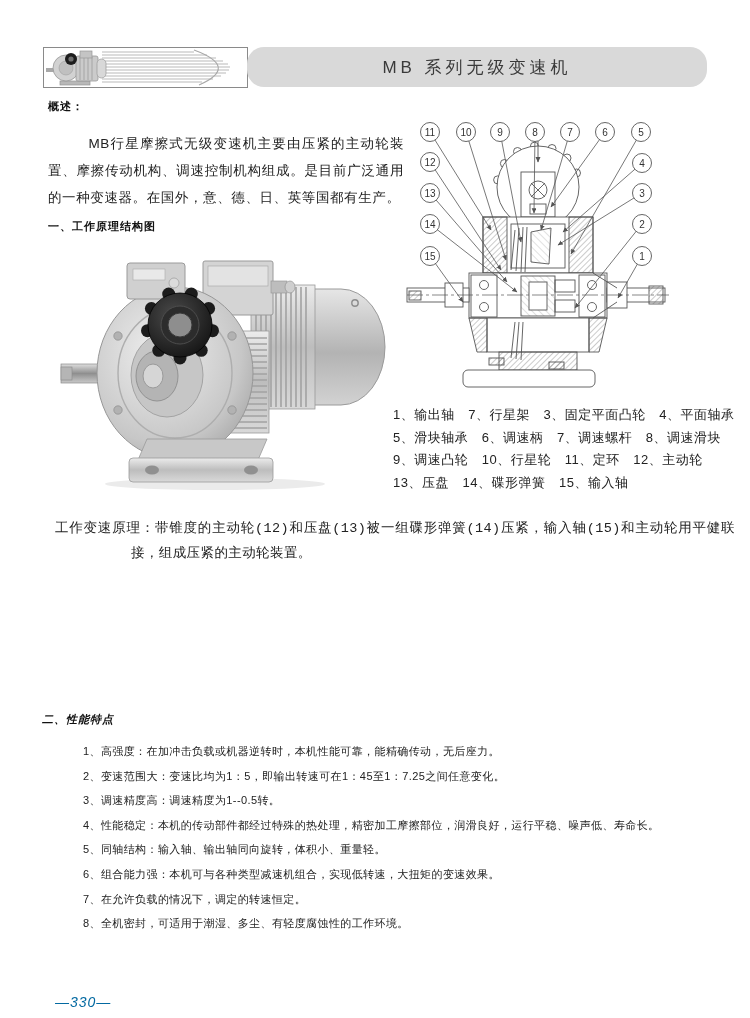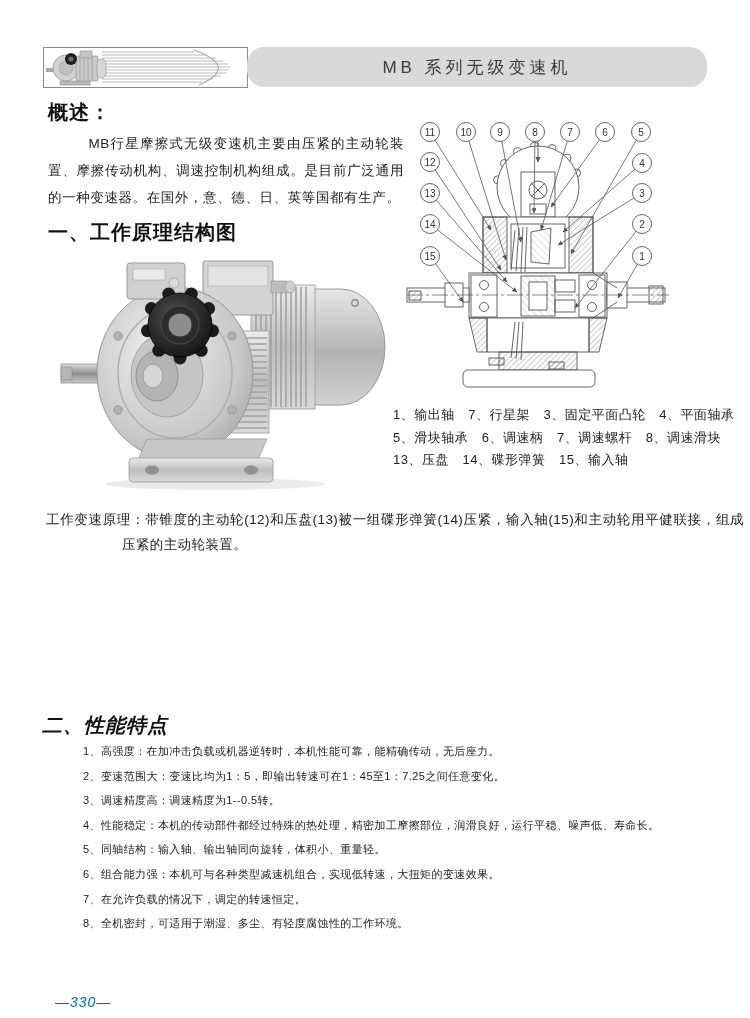--- a/index.html
+++ b/index.html
@@ -8,35 +8,35 @@
     font-family:"Liberation Sans","DejaVu Sans",sans-serif;color:#1f1f1f;
     overflow:hidden;margin:0 auto;
   }
   
   .logo-box{position:absolute;left:43px;top:47px;width:203px;height:39px;
     border:1px solid #8a8a8a;background:#fff;overflow:hidden;}
   .banner{position:absolute;left:247px;top:47px;width:460px;height:40px;
     display:flex;align-items:center;justify-content:center;}
   .banner-title{font-size:17px;letter-spacing:4px;color:#3a3a3a;font-weight:500;}
   
-  .h-sec{position:absolute;font-size:20px;font-weight:bold;color:#111;letter-spacing:1px;}
+  .h-sec{position:absolute;font-size:11px;font-weight:bold;color:#111;letter-spacing:1px;}
   
   .overview-body{position:absolute;left:48px;top:122px;width:356px;
     font-size:13.5px;line-height:27px;text-align:justify;letter-spacing:0.6px;
     text-indent:3em;color:#222;margin-top:8px;}
   
   .photo{position:absolute;left:55px;top:244px;width:335px;height:248px;}
   .diagram{position:absolute;left:403px;top:112px;width:272px;height:290px;}
   
   .parts{position:absolute;left:393px;top:404px;width:356px;
     font-size:13px;line-height:22.5px;font-weight:500;letter-spacing:0.5px;color:#222;}
   
   .principle{position:absolute;left:42px;top:503px;width:706px;
     font-size:13.5px;line-height:25px;text-align:justify;letter-spacing:0.4px;color:#222;}
-  .principle p{margin:4px;}
+  .principle p{margin:13px;font-family:Liberation Mono, monospace;}
   .p-hang{padding-left:76px;text-indent:-76px;}
   .p-ind{text-indent:2.2em;margin-top:5px !important;}
   
   .features{position:absolute;left:83px;top:739px;width:645px;
     font-size:11px;line-height:24.6px;letter-spacing:0.4px;color:#222;}
   .features .feat{padding-left:22px;text-indent:-22px;text-align:justify;}
   
   .pageno{position:absolute;left:55px;top:994px;font-size:14px;letter-spacing:1px;color:#0369a1;font-style:italic;}
   svg{display:block;}
 </style>
@@ -319,20 +319,21 @@
         <circle cx="27" cy="112" r="9.5" fill="#fff" stroke="#555" stroke-width="0.9"></circle>
         <text x="27" y="115.5" text-anchor="middle" font-size="10" fill="#333" font-family="&quot;Liberation Sans&quot;,sans-serif">14</text>
         <circle cx="27" cy="144" r="9.5" fill="#fff" stroke="#555" stroke-width="0.9"></circle>
         <text x="27" y="147.5" text-anchor="middle" font-size="10" fill="#333" font-family="&quot;Liberation Sans&quot;,sans-serif">15</text>
       </g>
   </svg>
 
   <div class="parts" id="parts-list">
       <div>1、输出轴　7、行星架　3、固定平面凸轮　4、平面轴承</div>
       <div>5、滑块轴承　6、调速柄　7、调速螺杆　8、调速滑块</div>
+      <div>9、调速凸轮　10、行星轮　11、定环　12、主动轮</div>
       <div>13、压盘　14、碟形弹簧　15、输入轴</div>
     </div>
 
   <div class="principle">
     <p class="p-hang"><span>工作变速原理：</span><span>带锥度的主动轮(12)和压盘(13)被一组碟形弹簧(14)压紧，输入轴(15)和主动轮用平健联接，组成压紧的主动轮装置。</span></p>
   </div>
 
   <div class="h-sec" style="left:42px;top:712px;font-style:italic;">二、性能特点</div>
   <div class="features" id="features-list">
       <div class="feat">1、高强度：在加冲击负载或机器逆转时，本机性能可靠，能精确传动，无后座力。</div>

